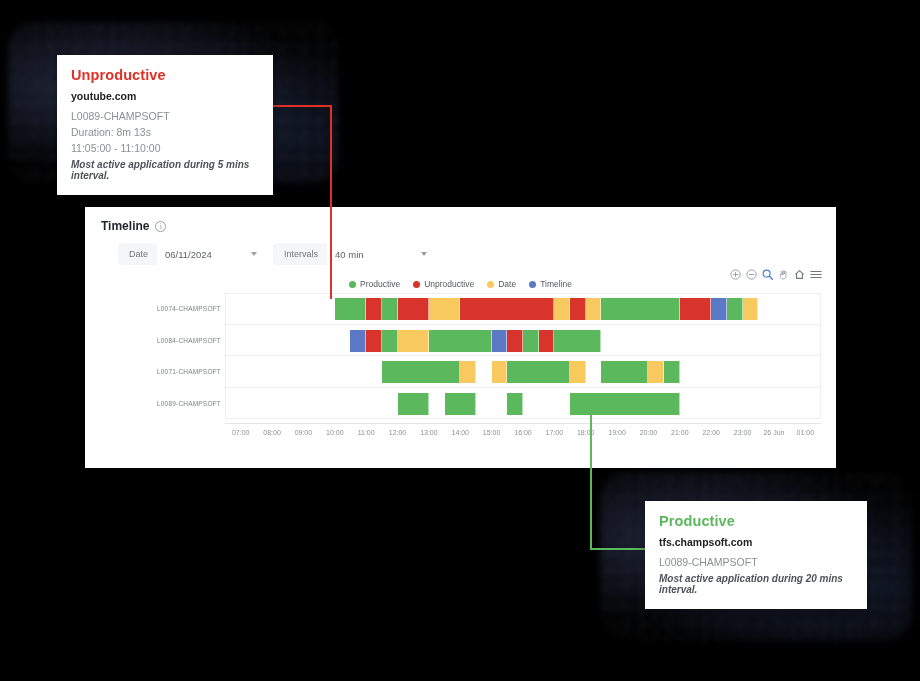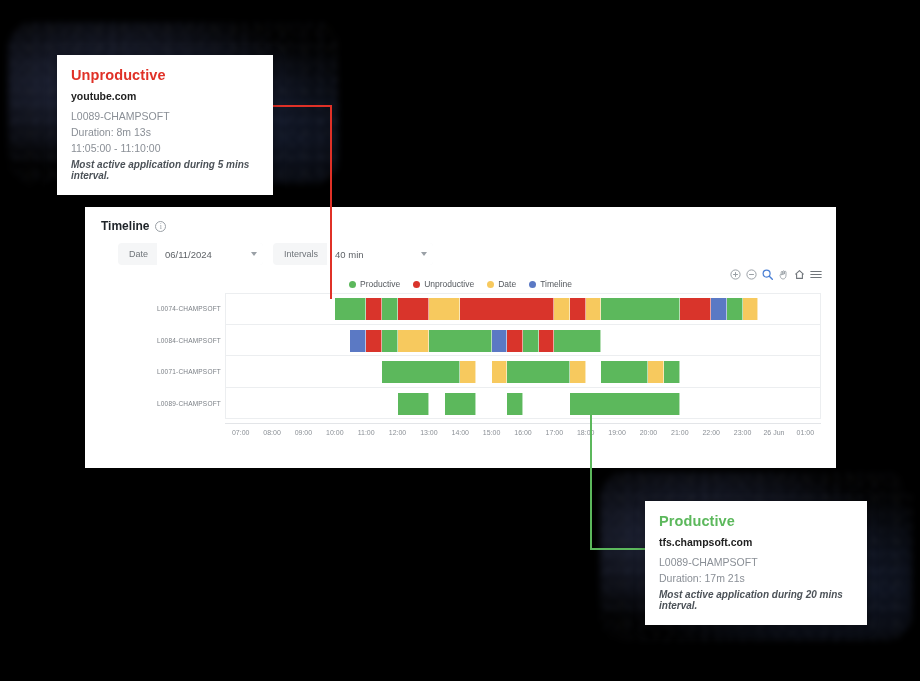--- a/index.html
+++ b/index.html
@@ -125,21 +125,20 @@
     <div class="tt-line">L0089-CHAMPSOFT</div>
     <div class="tt-line">Duration: 8m 13s</div>
     <div class="tt-line">11:05:00 - 11:10:00</div>
     <div class="tt-note">Most active application during 5 mins interval.</div>
   </div>
 
   <div class="tooltip-card" style="left:645px; top:501px; width:222px;">
     <div class="tt-title productive">Productive</div>
     <div class="tt-app">tfs.champsoft.com</div>
     <div class="tt-line">L0089-CHAMPSOFT</div>
-    <div class="tt-line">Duration: 17m 21s</div>
     <div class="tt-note">Most active application during 20 mins interval.</div>
   </div>
 
   <div id="panel">
 
     <div class="panel-head">
       <span class="panel-title">Timeline</span>
       <span class="info-icon">i</span>
     </div>
 

